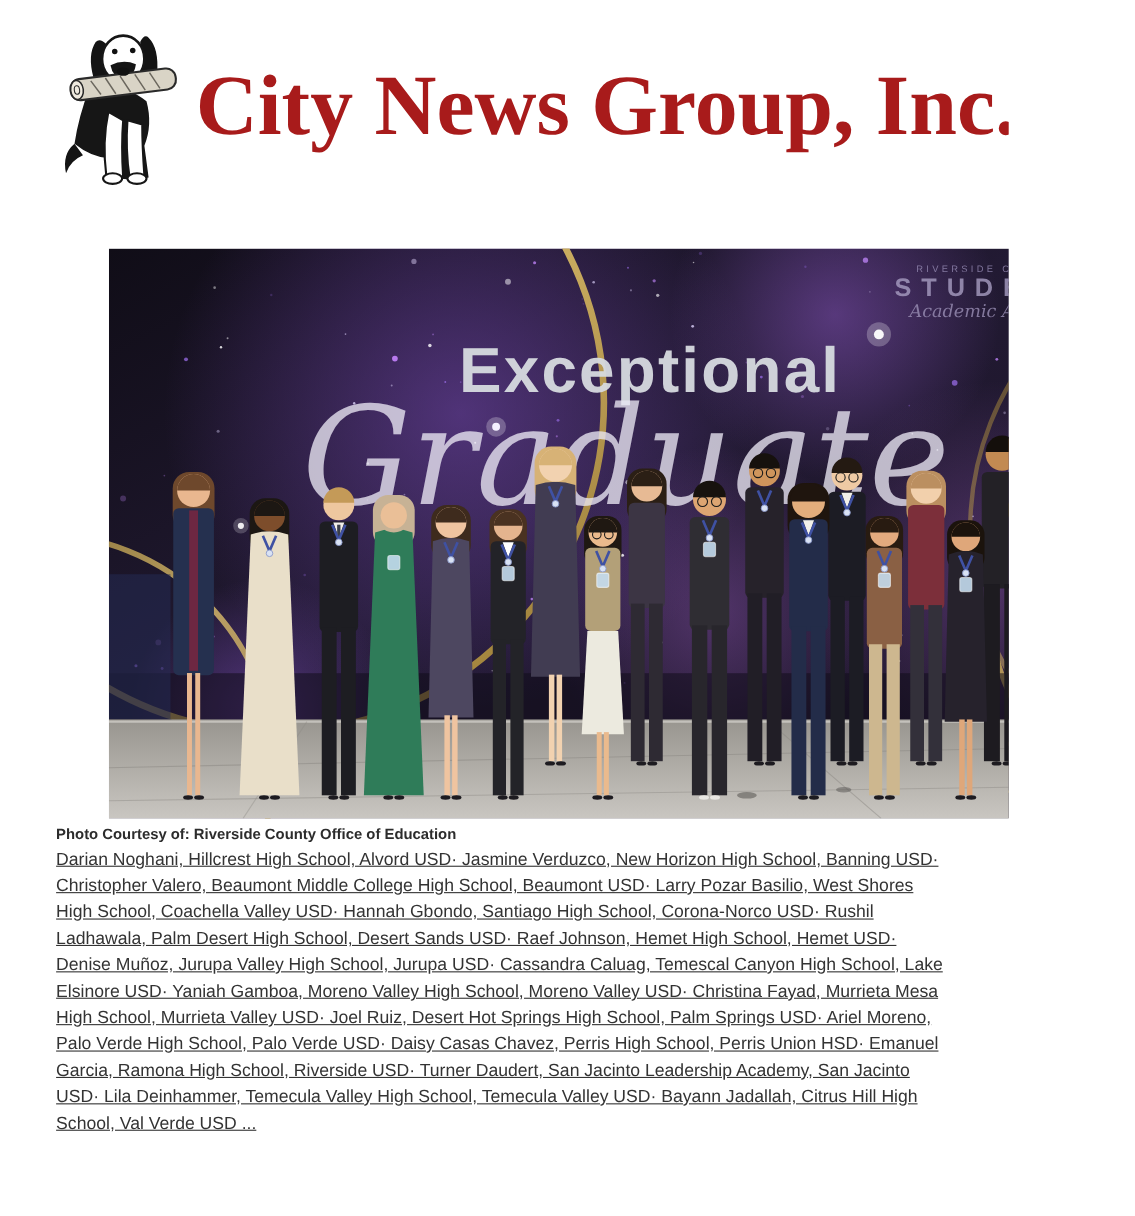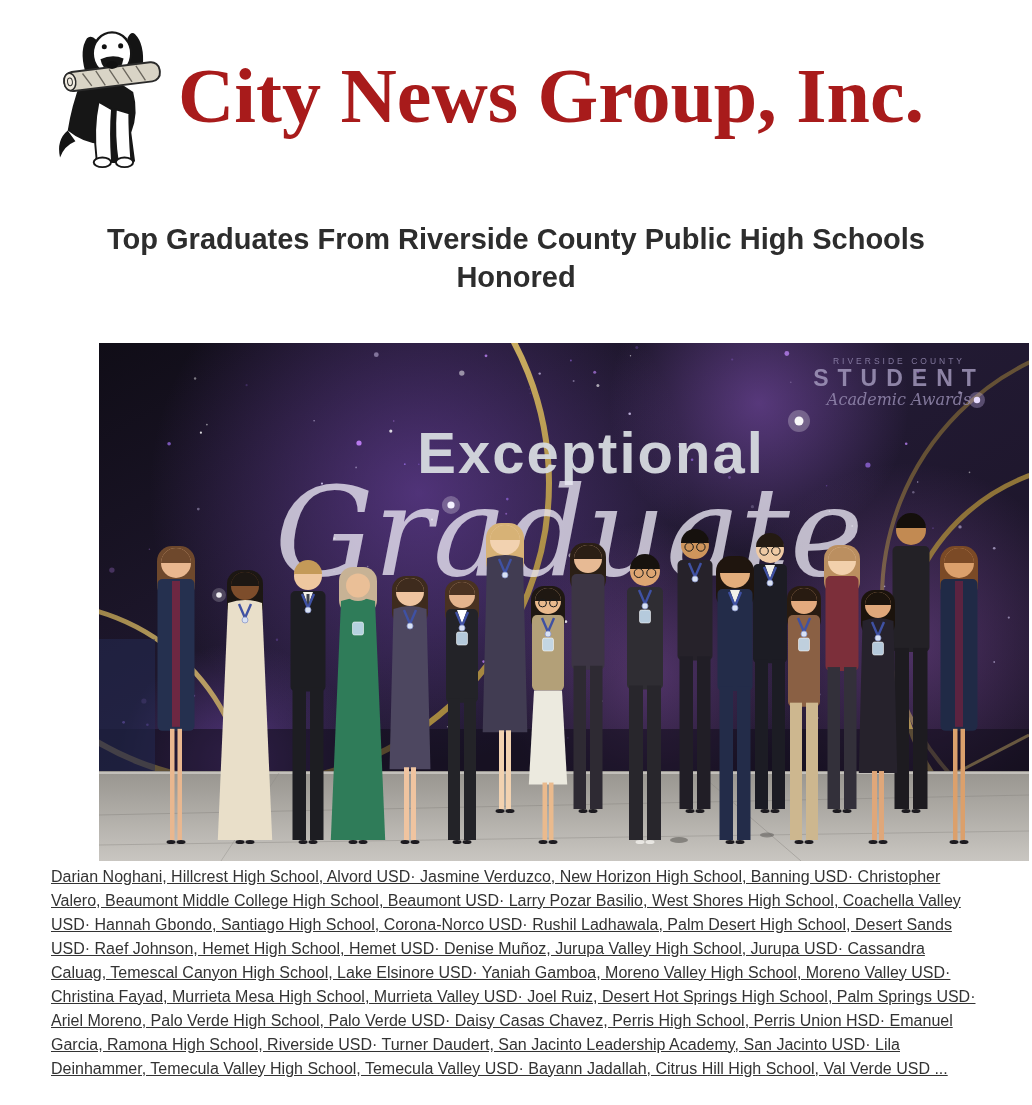--- a/index.html
+++ b/index.html
@@ -1,16 +1,16 @@
 <!DOCTYPE html>
 <html><head>
 <meta charset="utf-8">
 <style>
   html,body{margin:0;padding:0;background:#ffffff;}
-  .page{width:1032px;height:1105px;overflow:hidden;background:#fff;font-family:"Liberation Sans",sans-serif;}
+  .page{width:917px;height:1105px;overflow:hidden;background:#fff;font-family:"Liberation Sans",sans-serif;}
   .header{display:flex;align-items:center;padding:12px 40px 0 54px;height:168px;}
   .dog-logo{flex:0 0 auto;}
   .brand{font-family:"Liberation Serif",serif;font-weight:bold;color:#a81b1b;font-size:78px;line-height:1;margin-left:8px;white-space:nowrap;}
   .headline{margin:40px 51px 0;text-align:center;font-size:29px;font-weight:bold;color:#2d2d2d;line-height:1.32;font-family:"Liberation Sans",sans-serif;}
   .photo-wrap{margin:46px 51px 0;width:930px;height:518px;line-height:0;padding-left:48px;}
   .caption{margin:7px 51px 0;font-size:13.5px;font-weight:bold;color:#2c2c2c;}
   .body-text{margin:4px 51px 0;font-size:16px;color:#333333;line-height:24px;text-align:left;text-decoration:underline;}
 </style>
 </head>
 <body>
@@ -37,21 +37,20 @@
           <ellipse cx="16" cy="62" rx="6" ry="9" fill="#efeadf" stroke="#2a2a2a" stroke-width="1.5"></ellipse>
           <ellipse cx="16" cy="62" rx="2.5" ry="4" fill="none" stroke="#2a2a2a" stroke-width="1"></ellipse>
           <path d="M30 55 L38 69 M44 54 L52 70 M58 54 L66 70 M72 54 L80 70 M86 54 L94 70" stroke="#6b675e" stroke-width="1.4"></path>
         </g>
         <ellipse cx="60" cy="50" rx="6" ry="4" fill="#111111"></ellipse>
       </svg>
     </div>
     <div class="brand">City News Group, Inc.</div>
   </div>
 
-  <h1 class="headline">Top Graduates From Riverside County Public High Schools Honored</h1>
 
   <div class="photo-wrap">
     <svg id="photo-svg" viewBox="0 0 930 518" width="930" height="518">
       <defs>
         <linearGradient id="bgGrad" x1="0" y1="0" x2="1" y2="1">
           <stop offset="0" stop-color="#100d17"></stop>
           <stop offset="0.45" stop-color="#221a33"></stop>
           <stop offset="1" stop-color="#181122"></stop>
         </linearGradient>
         <radialGradient id="glowA">
@@ -450,15 +449,16 @@
             <rect x="861.5" y="385.84000000000003" width="4.5" height="111.15999999999997" fill="#dba06c"></rect>
             <circle cx="860" cy="220" r="15" fill="#dba06c"></circle>
             <path d="M845 220 a15 15 0 0 1 30 0 Z" fill="#7b4a26"></path>
             <ellipse cx="855" cy="499" rx="4.5" ry="2" fill="#1d1b20"></ellipse>
             <ellipse cx="865" cy="499" rx="4.5" ry="2" fill="#1d1b20"></ellipse>
           </g>
         </g>
     </svg>
   </div>
 
+  <div class="caption">Photo Courtesy of: Riverside County Office of Education</div>
   <p class="body-text">Darian Noghani, Hillcrest High School, Alvord USD· Jasmine Verduzco, New Horizon High School, Banning USD· Christopher Valero, Beaumont Middle College High School, Beaumont USD· Larry Pozar Basilio, West Shores High School, Coachella Valley USD· Hannah Gbondo, Santiago High School, Corona-Norco USD· Rushil Ladhawala, Palm Desert High School, Desert Sands USD· Raef Johnson, Hemet High School, Hemet USD· Denise Muñoz, Jurupa Valley High School, Jurupa USD· Cassandra Caluag, Temescal Canyon High School, Lake Elsinore USD· Yaniah Gamboa, Moreno Valley High School, Moreno Valley USD· Christina Fayad, Murrieta Mesa High School, Murrieta Valley USD· Joel Ruiz, Desert Hot Springs High School, Palm Springs USD· Ariel Moreno, Palo Verde High School, Palo Verde USD· Daisy Casas Chavez, Perris High School, Perris Union HSD· Emanuel Garcia, Ramona High School, Riverside USD· Turner Daudert, San Jacinto Leadership Academy, San Jacinto USD· Lila Deinhammer, Temecula Valley High School, Temecula Valley USD· Bayann Jadallah, Citrus Hill High School, Val Verde USD ...</p>
 
 </div>
 
 </body></html>

